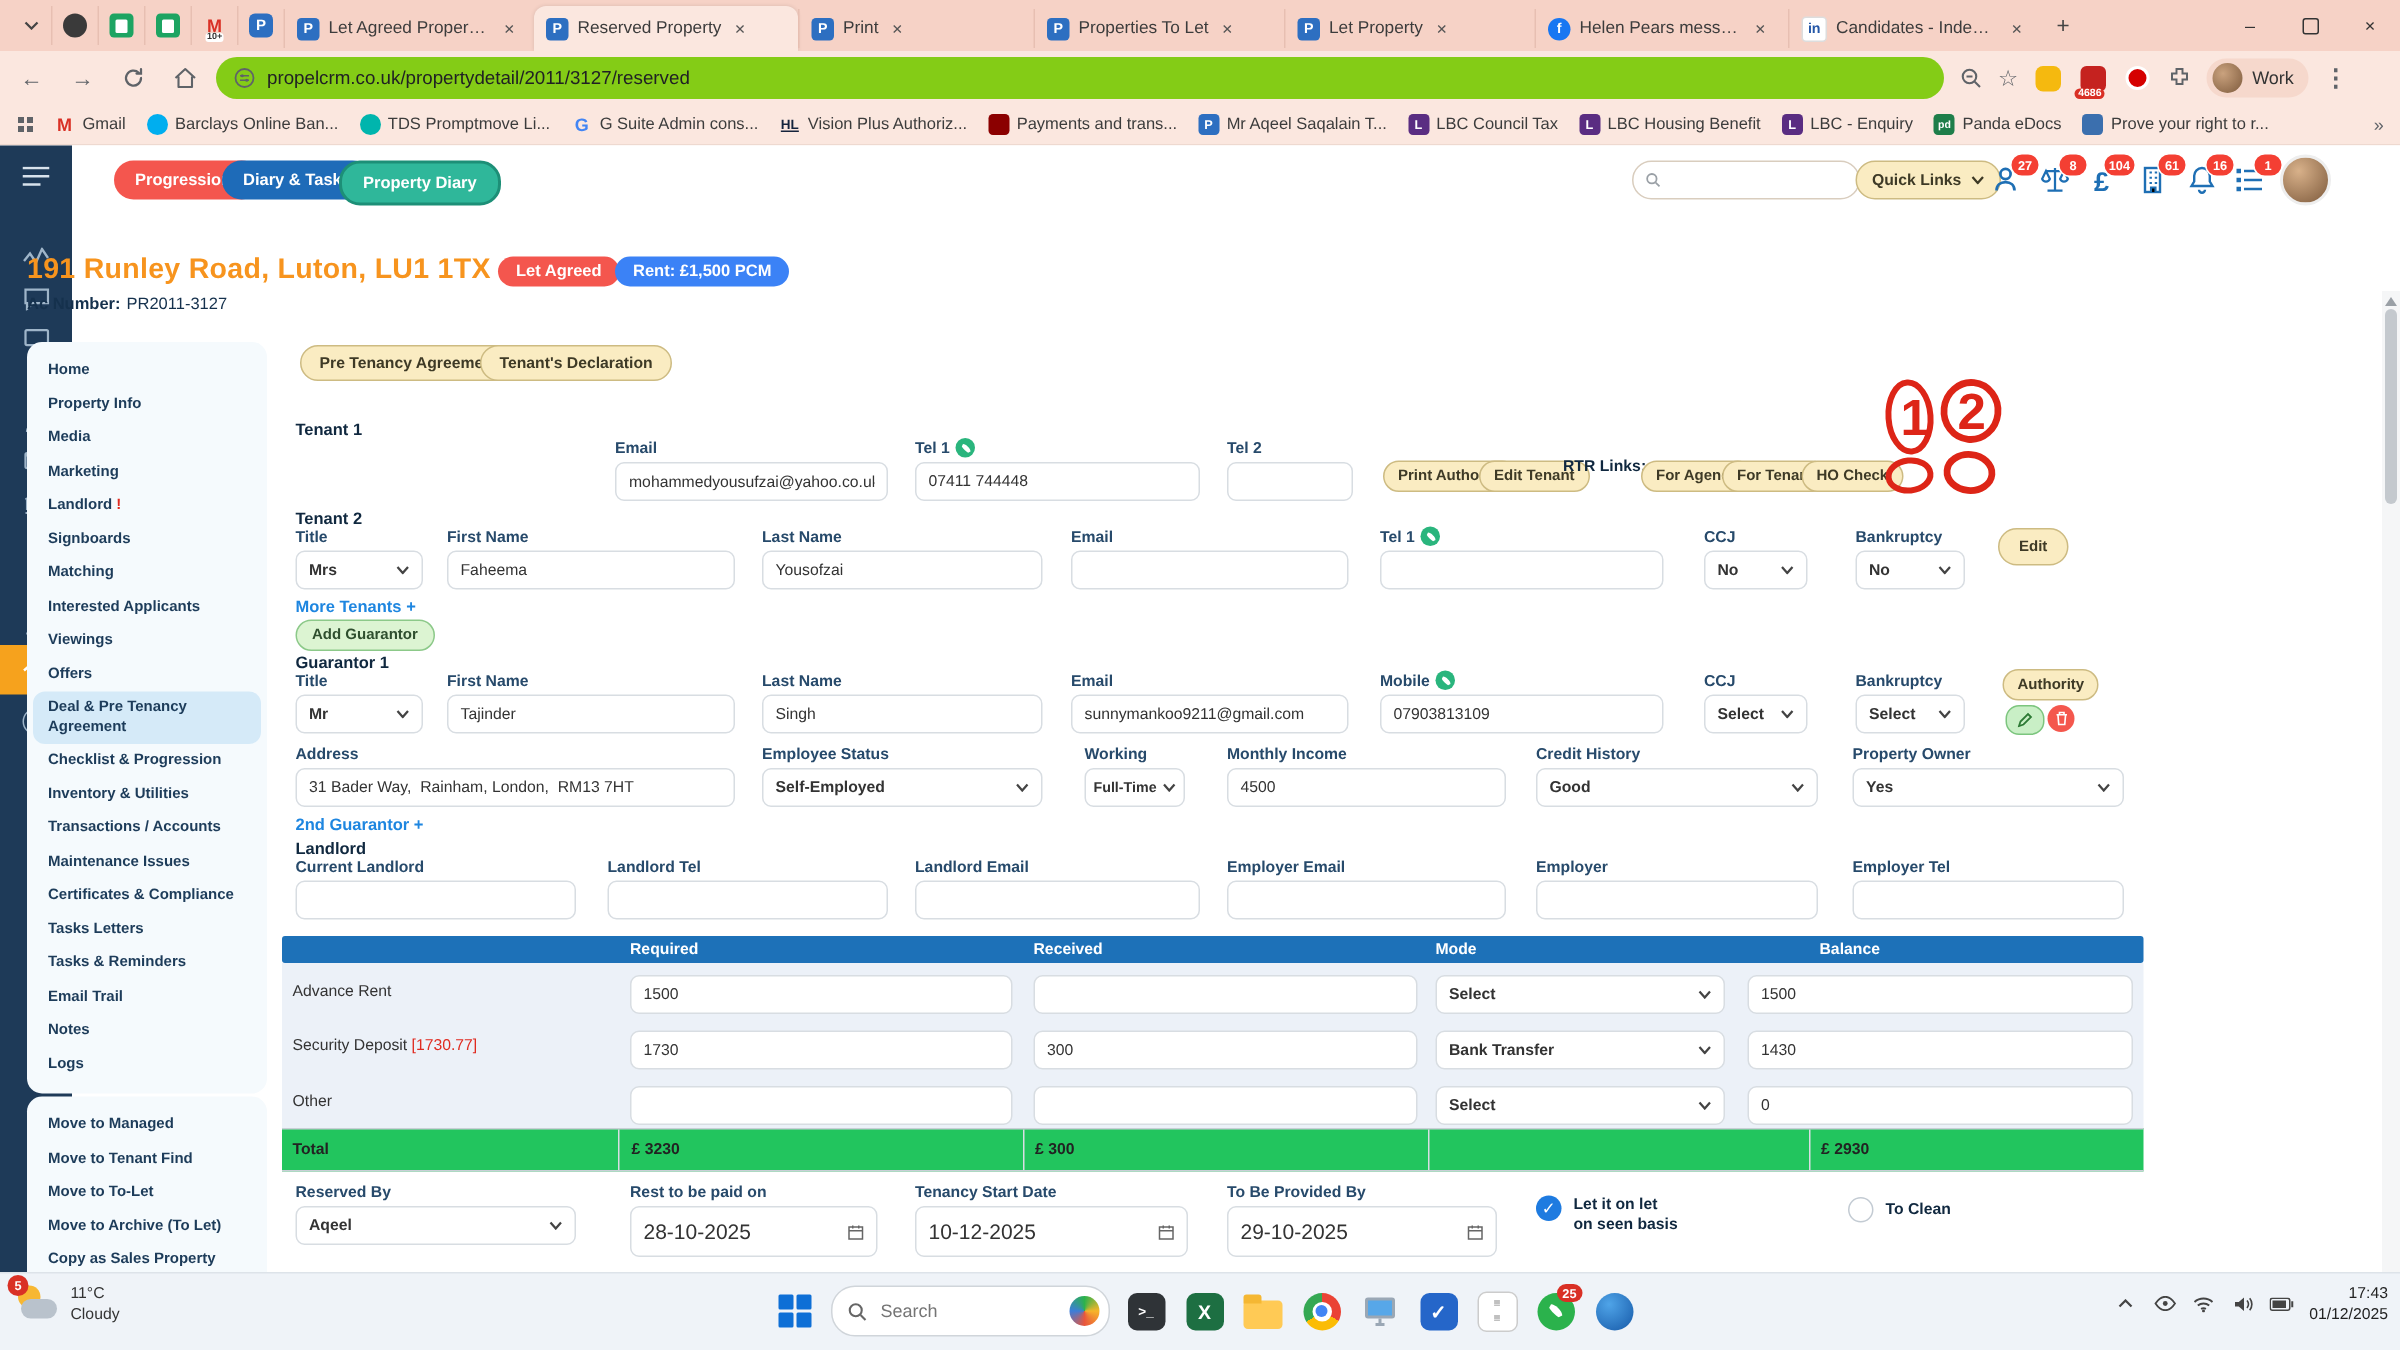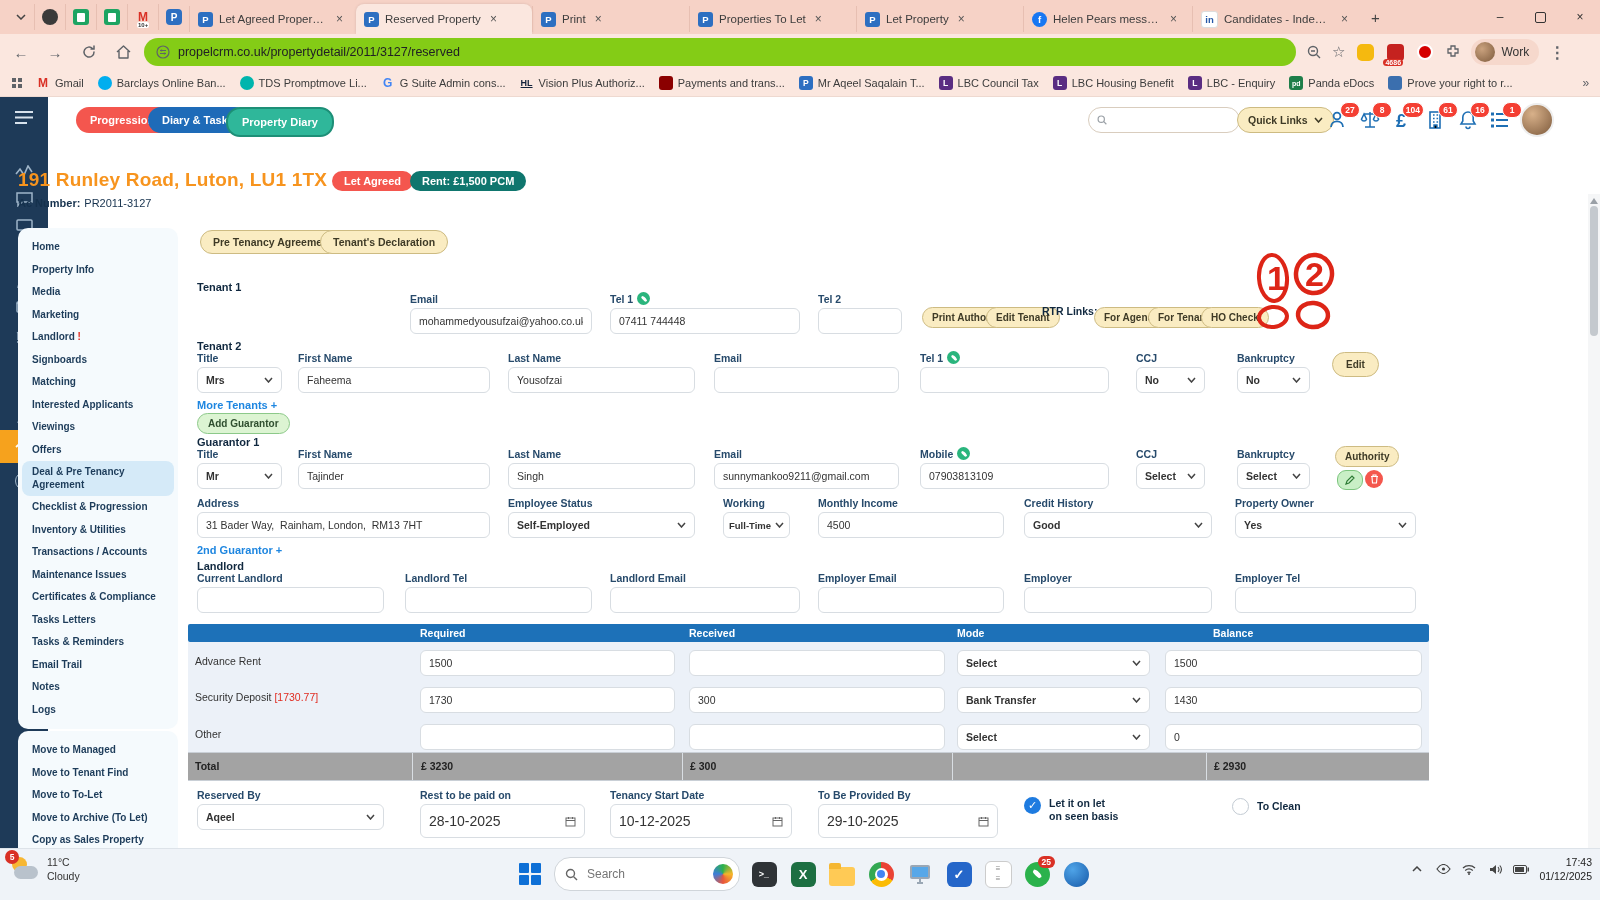--- a/index.html
+++ b/index.html
@@ -72,21 +72,21 @@
   .hsearch{position:absolute;left:1040px;top:10px;width:134px;height:24px;border:1px solid #D9CDBE;border-radius:13px;background:#fff;display:flex;align-items:center;padding:0 8px;gap:6px;}
   .hsearch input{border:none;outline:none;width:100%;font-size:11px;background:transparent;}
   .qlinks{position:absolute;left:1189px;top:10px;height:24px;background:#FAECC2;border:1px solid #CDBB82;border-radius:13px;display:flex;align-items:center;padding:0 10px;gap:6px;font-size:10.5px;font-weight:bold;color:#3E3A26;}
   .hico{position:absolute;top:13px;width:22px;height:22px;color:#1E6FB4;}
   .hbadge{position:absolute;top:-8px;right:-10px;background:#F43F33;color:#fff;font-size:8.5px;font-weight:bold;border-radius:9px;min-width:12px;height:14px;display:flex;align-items:center;justify-content:center;padding:0 3px;border:1.5px solid #fff;}
   .havatar{position:absolute;left:1472px;top:6px;width:30px;height:30px;border-radius:50%;background:radial-gradient(circle at 35% 30%,#d8b18a,#7d5a3c);border:2px solid #eee;}
   
   .ptitle{position:absolute;left:18px;top:72px;font-size:19px;font-weight:bold;color:#F7941E;letter-spacing:.2px;}
   .badge{position:absolute;border-radius:12px;color:#fff;font-size:11px;font-weight:bold;padding:4px 12px;top:74px;}
   .b-red{background:#F4564E;left:332px;}
-  .b-orange{background:#0f766e;left:410px;}
+  .b-orange{background:#3b82f6;left:410px;}
   .acline{position:absolute;left:18px;top:100px;font-size:11px;color:#15314D;}
   .acline b{margin-right:4px;}
   
   .sbcard{position:absolute;left:18px;width:160px;background:#F5FAFD;border-radius:10px;padding:8px 0;}
   .sb1{top:131px;}
   .sb2{top:634px;}
   .sbi{font-size:10px;font-weight:bold;color:#1D3C5A;padding:5px 14px;cursor:pointer;line-height:1.25;}
   .sbi.active{background:#D5EAF8;border-radius:8px;margin:0 4px;padding:5px 10px;}
   .alert{color:#E02B20;font-weight:bold;}
   
@@ -104,21 +104,21 @@
   .rtrlabel{position:absolute;font-size:10.5px;font-weight:bold;color:#10283f;}
   .iconbtn{position:absolute;display:flex;align-items:center;justify-content:center;}
   .ib-green{width:24px;height:18px;border-radius:9px;background:#C9EFC6;border:1px solid #7CC57E;color:#2d7a35;}
   .ib-red{width:18px;height:18px;border-radius:50%;background:#F4574D;color:#fff;}
   
   .tblhead{position:absolute;left:188px;top:527px;width:1241px;height:18px;background:#1D71B8;border-radius:2px;}
   .thlabel{position:absolute;top:3px;color:#fff;font-size:10.5px;font-weight:bold;}
   .tblbody{position:absolute;left:188px;top:545px;width:1241px;height:110px;background:#ECF1F8;}
   .rowlabel{position:absolute;font-size:10.5px;color:#333;}
   .rednote{color:#E02B20;}
-  .totalrow{position:absolute;left:188px;top:655px;width:1241px;height:27px;background:#a3a3a3;border-top:1px solid #C9CFD6;border-bottom:1px solid #C9CFD6;text-decoration:underline;}
+  .totalrow{position:absolute;left:188px;top:655px;width:1241px;height:27px;background:#22c55e;border-top:1px solid #C9CFD6;border-bottom:1px solid #C9CFD6;text-decoration:underline;}
   .totcell{position:absolute;top:7px;font-size:10.5px;font-weight:bold;color:#222;}
   .tdiv{position:absolute;top:0;width:1px;height:27px;background:#D9DEE3;}
   
   .ckc{width:17px;height:17px;border-radius:50%;display:inline-flex;align-items:center;justify-content:center;font-size:11px;}
   .ckon{background:#1E7BE0;color:#fff;}
   .ckoff{background:#fff;border:1.5px solid #C3CBD3;box-sizing:border-box;}
   .cklbl{font-size:10.5px;font-weight:bold;color:#10283f;line-height:1.25;}
   
   .annot{position:absolute;left:1252px;top:152px;pointer-events:none;}
   

